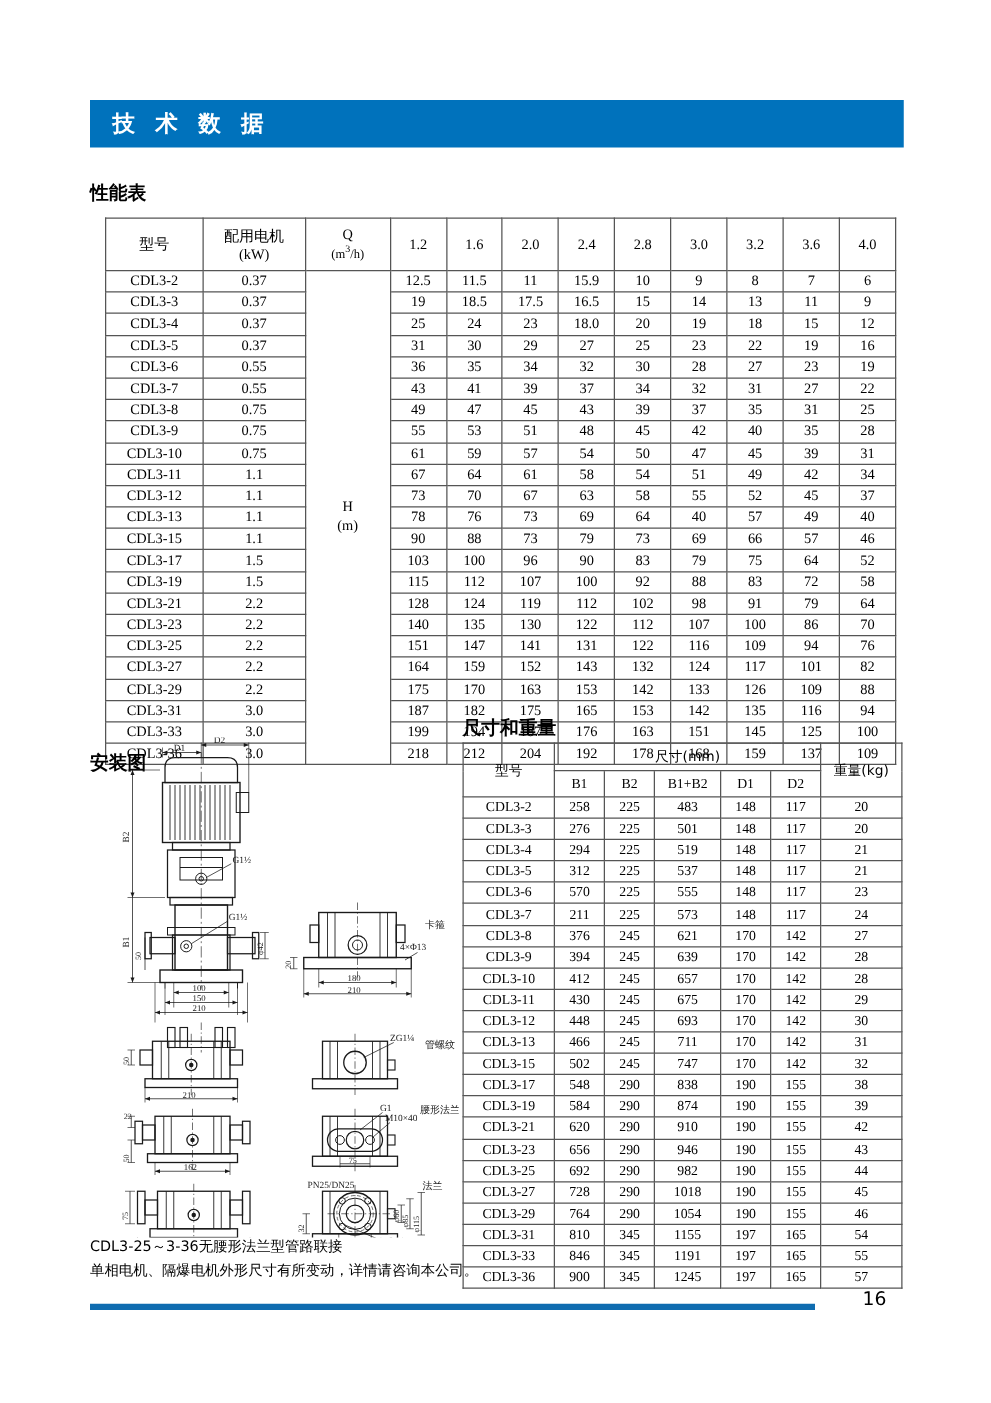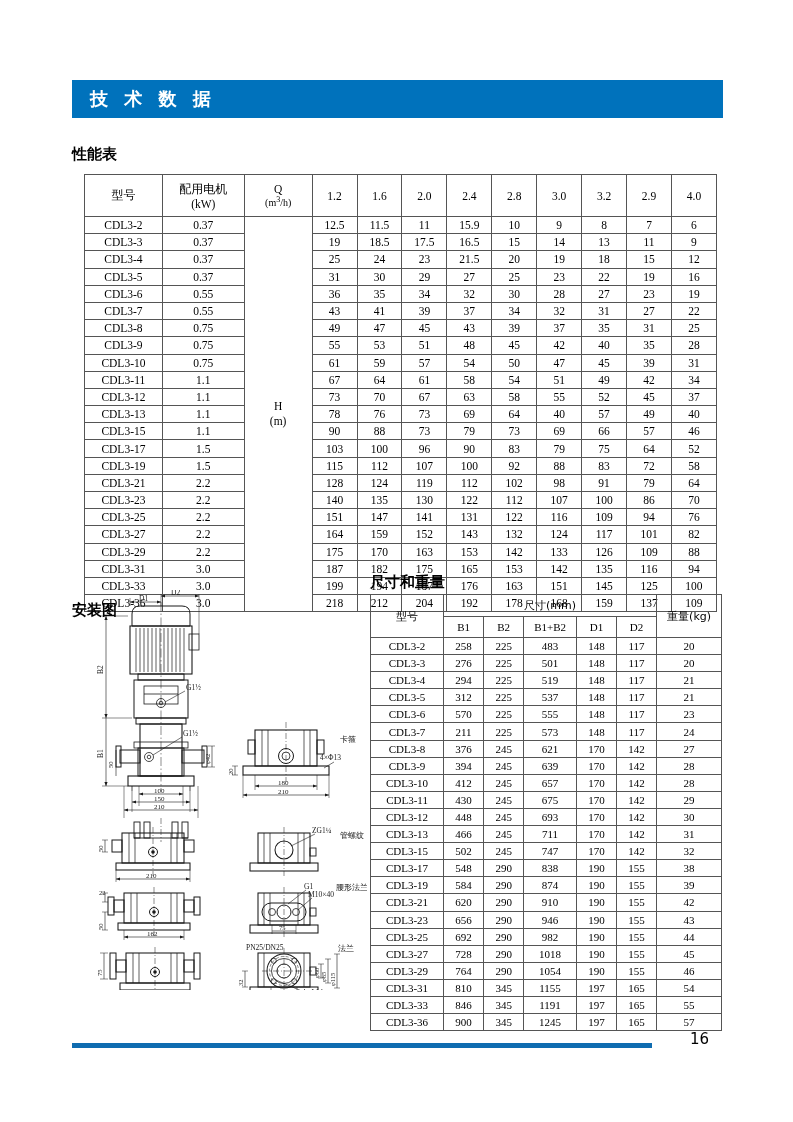--- a/index.html
+++ b/index.html
@@ -136,21 +136,21 @@
             <td><span class="cn">型号</span></td>
             <td><span class="cn">配用电机</span><br><span>(kW)</span></td>
             <td><span>Q</span><br><span class="unit-sub">(m<sup>3</sup>/h)</span></td>
             <td>1.2</td>
             <td>1.6</td>
             <td>2.0</td>
             <td>2.4</td>
             <td>2.8</td>
             <td>3.0</td>
             <td>3.2</td>
-            <td>2.9</td>
+            <td>3.6</td>
             <td>4.0</td>
           </tr>
         </thead>
       <tbody id="perf-body">
           <tr>
             <td>CDL3-2</td>
             <td>0.37</td>
             <td rowspan="23" class="hm">H<br>(m)</td>
             <td>12.5</td>
             <td>11.5</td>
@@ -174,21 +174,21 @@
             <td>13</td>
             <td>11</td>
             <td>9</td>
           </tr>
           <tr>
             <td>CDL3-4</td>
             <td>0.37</td>
             <td>25</td>
             <td>24</td>
             <td>23</td>
-            <td>21.5</td>
+            <td>18.0</td>
             <td>20</td>
             <td>19</td>
             <td>18</td>
             <td>15</td>
             <td>12</td>
           </tr>
           <tr>
             <td>CDL3-5</td>
             <td>0.37</td>
             <td>31</td>
@@ -1024,17 +1024,21 @@
         <line x1="225" y1="397" x2="225" y2="409" stroke-width="0.5"></line>
         <line x1="199" y1="406" x2="225" y2="406" stroke-width="0.6"></line>
         <text x="202" y="405" fill="#1a1a1a" stroke="none" font-size="6.5">φ32</text>
 
         <line x1="204" y1="390" x2="232" y2="402" stroke-width="0.6"></line>
         <text x="230" y="405" fill="#1a1a1a" stroke="none" font-size="7.5">4×Φ14</text>
       </g>
     </svg>
   </div>
 
+  <div class="notes">
+    <div>CDL3-25～3-36无腰形法兰型管路联接</div>
+    <div>单相电机、隔爆电机外形尺寸有所变动，详情请咨询本公司。</div>
+  </div>
 
   <div class="foot-bar"></div>
   <div class="page-num">16</div>
 
 </div>
 
 </body></html>

